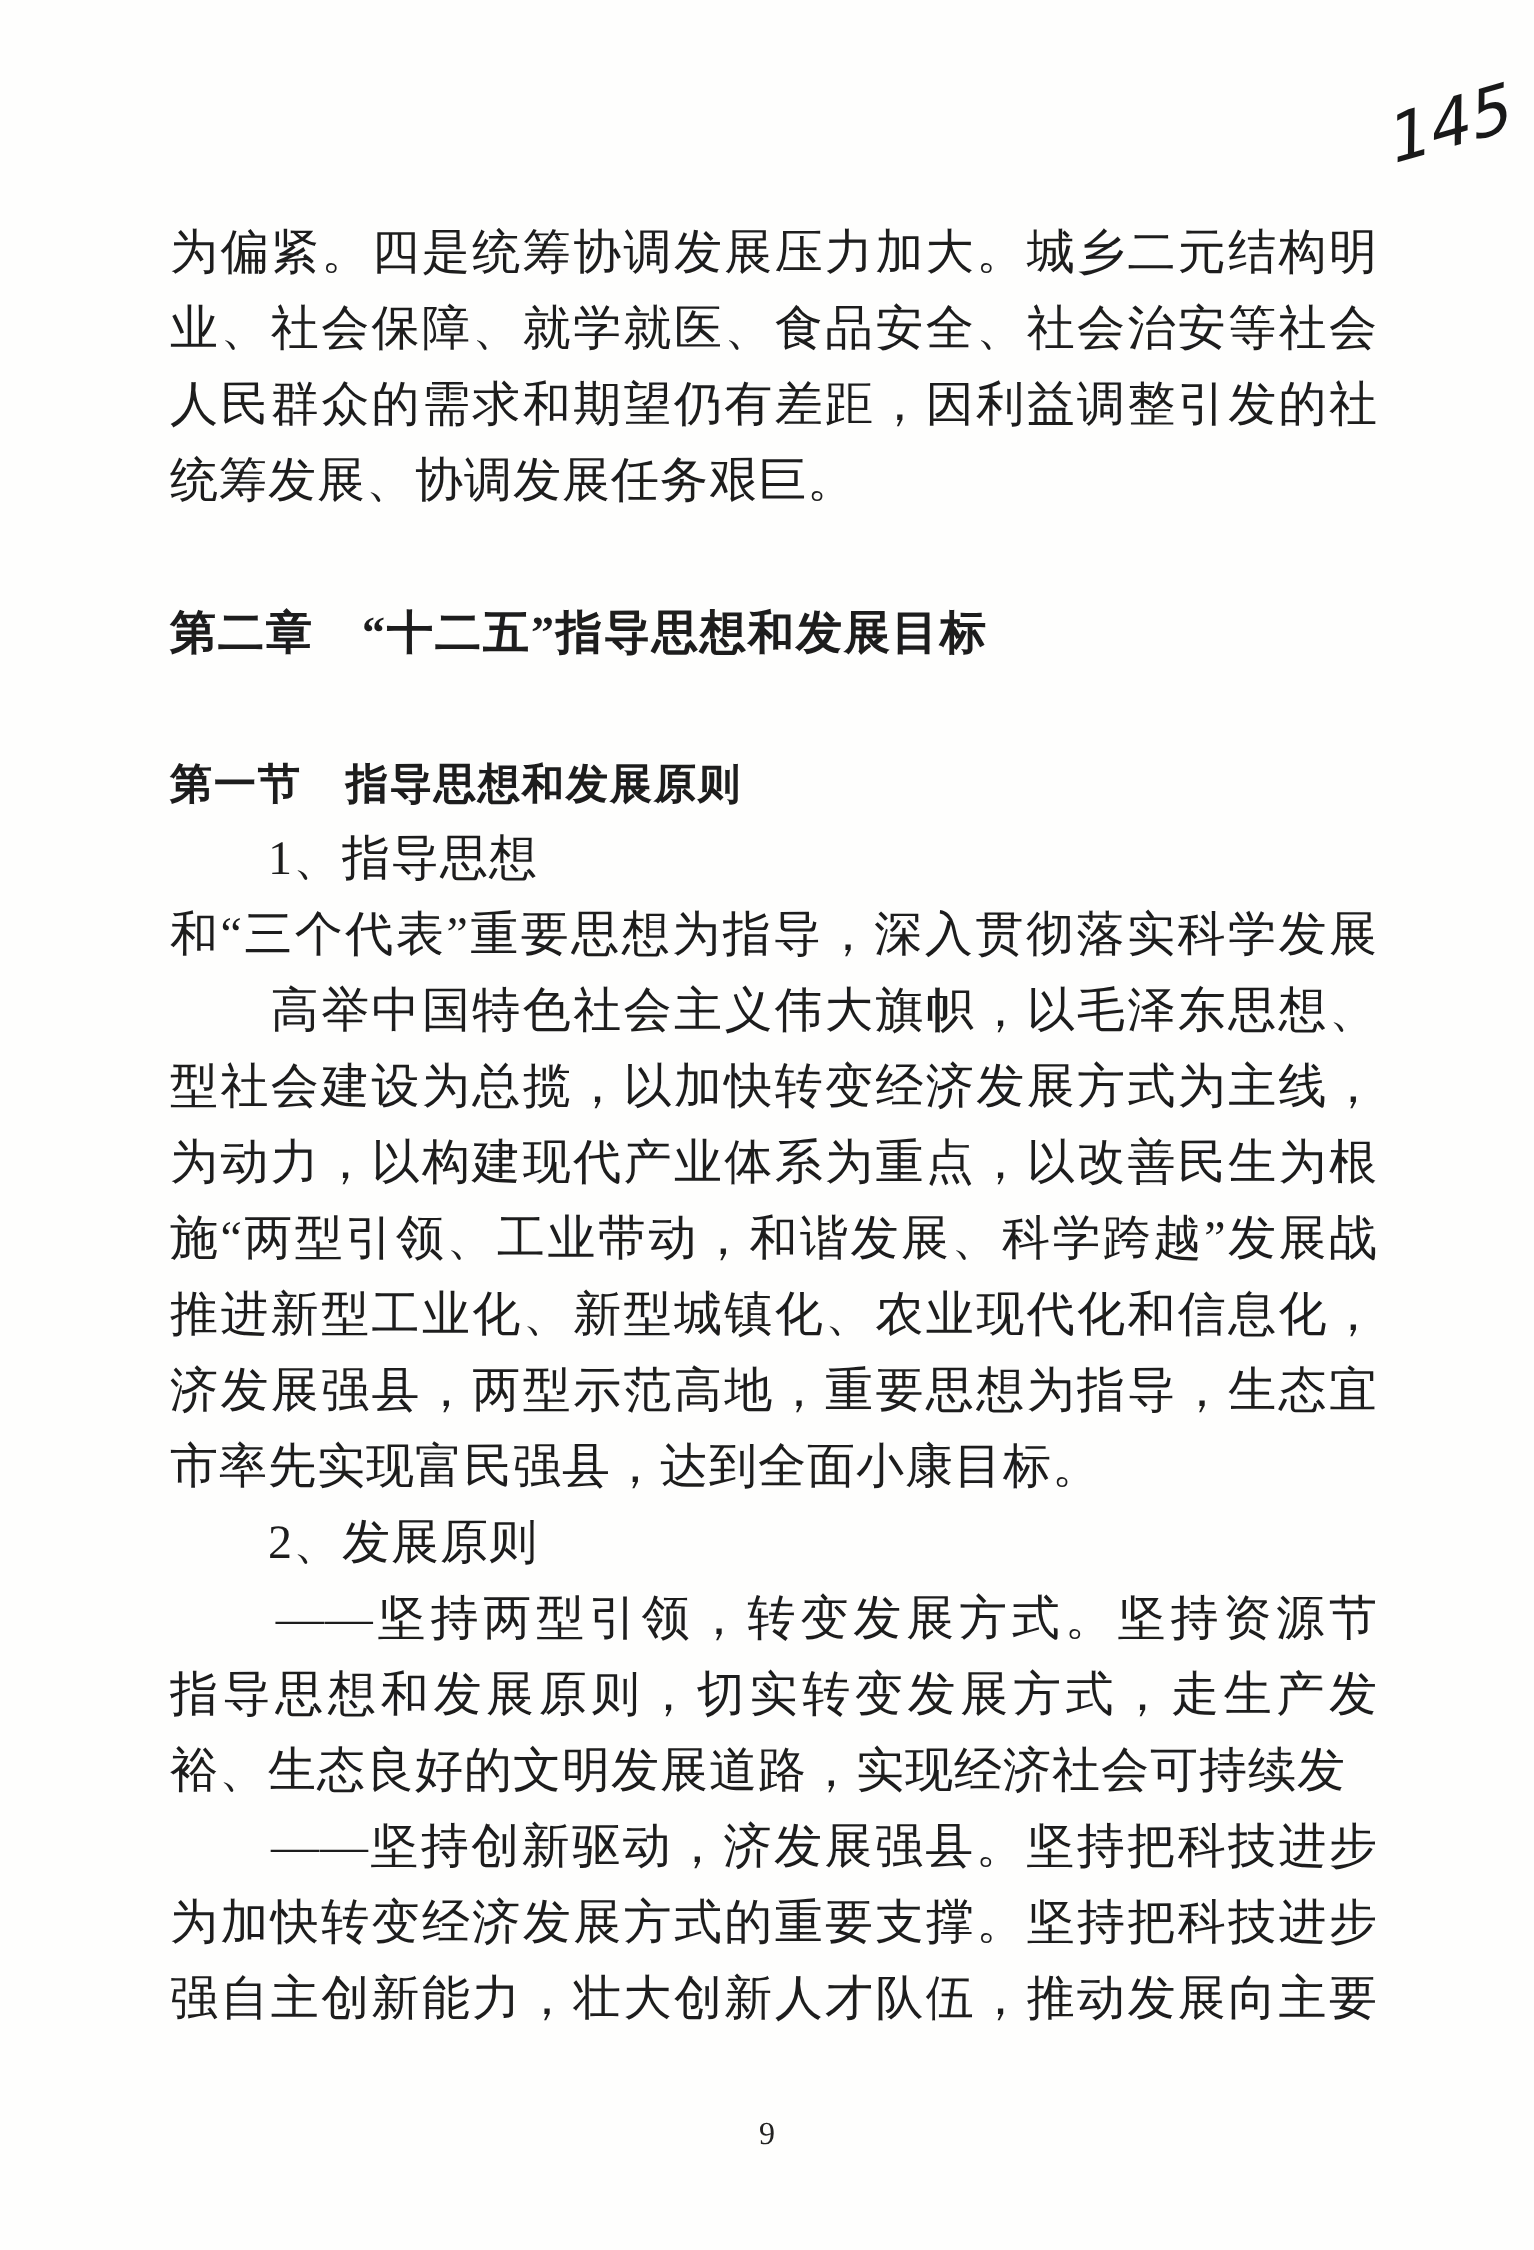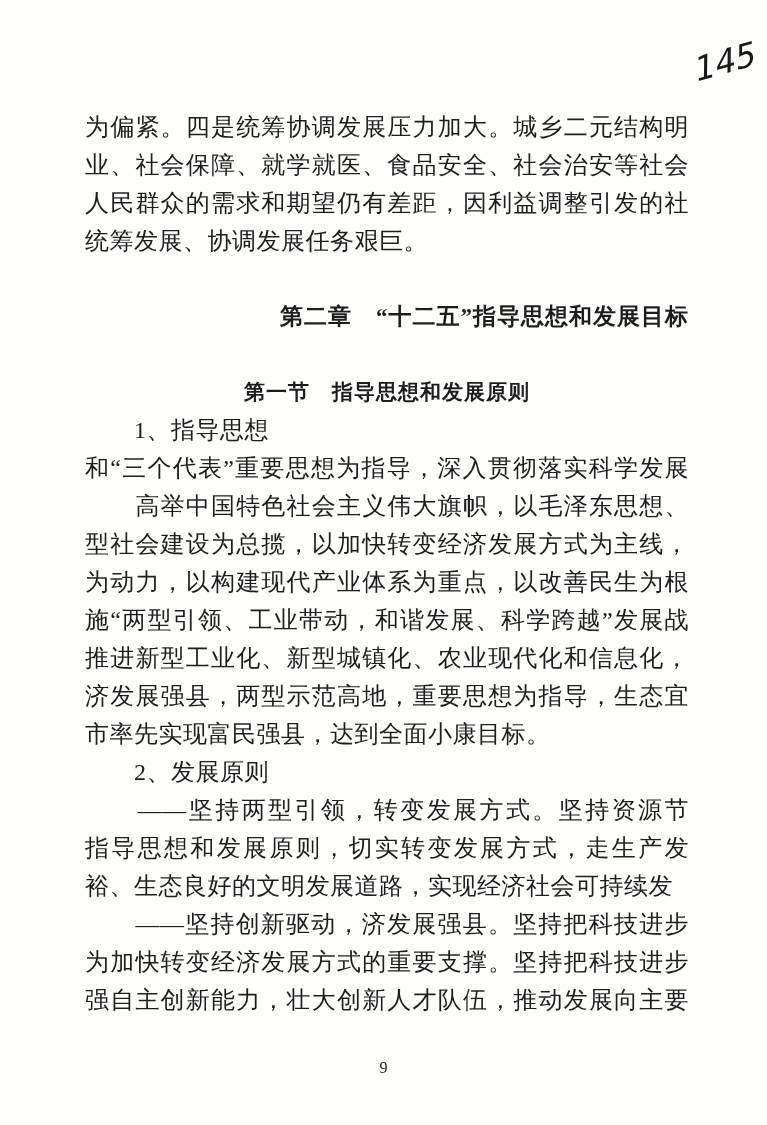--- a/index.html
+++ b/index.html
@@ -19,27 +19,27 @@
     line-height:38px;
     height:38px;
     letter-spacing:.5px;
     overflow:hidden;
   }
   .jl{text-align:justify;text-align-last:justify;text-justify:inter-character;}
   .chapter{
     margin:38px 0 0 0;
     font-size:23px;font-weight:700;
     line-height:38px;height:38px;
-    text-align:right;letter-spacing:1px;
+    text-align:left;letter-spacing:1px;
   }
   .section{
     margin:37px 0 0 0;
     font-size:21px;font-weight:700;
     line-height:38px;height:38px;
-    text-align:center;letter-spacing:1px;
+    text-align:left;letter-spacing:1px;
   }
   .subhead{
     font-size:24px;line-height:38px;height:38px;letter-spacing:.5px;
   }
   .handwritten{
     position:absolute;top:42px;left:694px;
     font-family:"DejaVu Sans",sans-serif;
     font-style:italic;font-weight:400;
     font-size:33px;color:#191919;
     transform:rotate(-16deg) skewX(-6deg);

